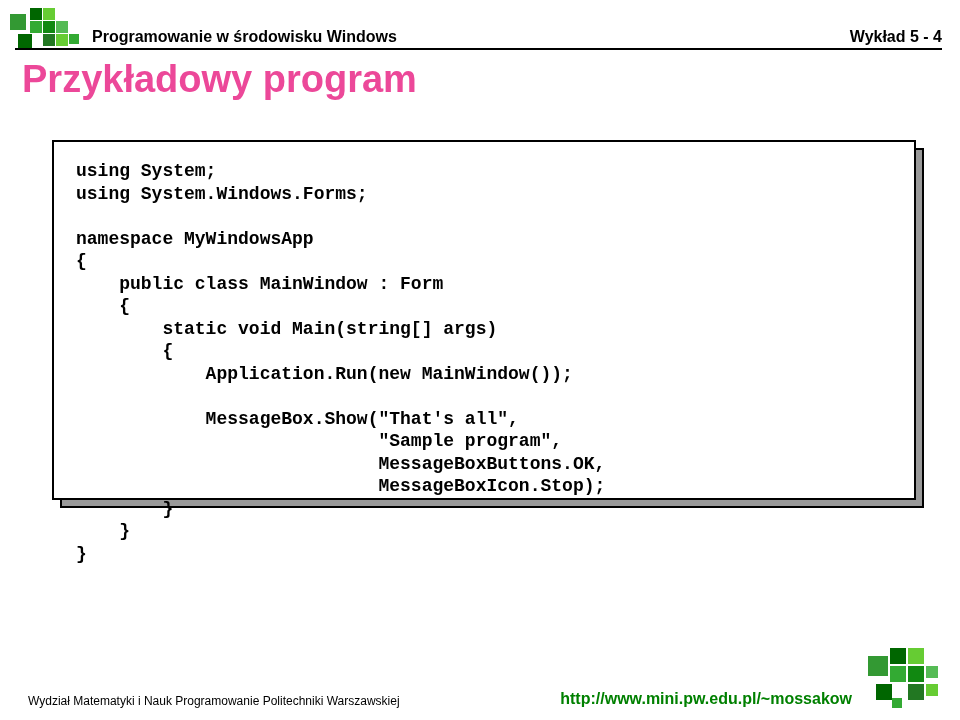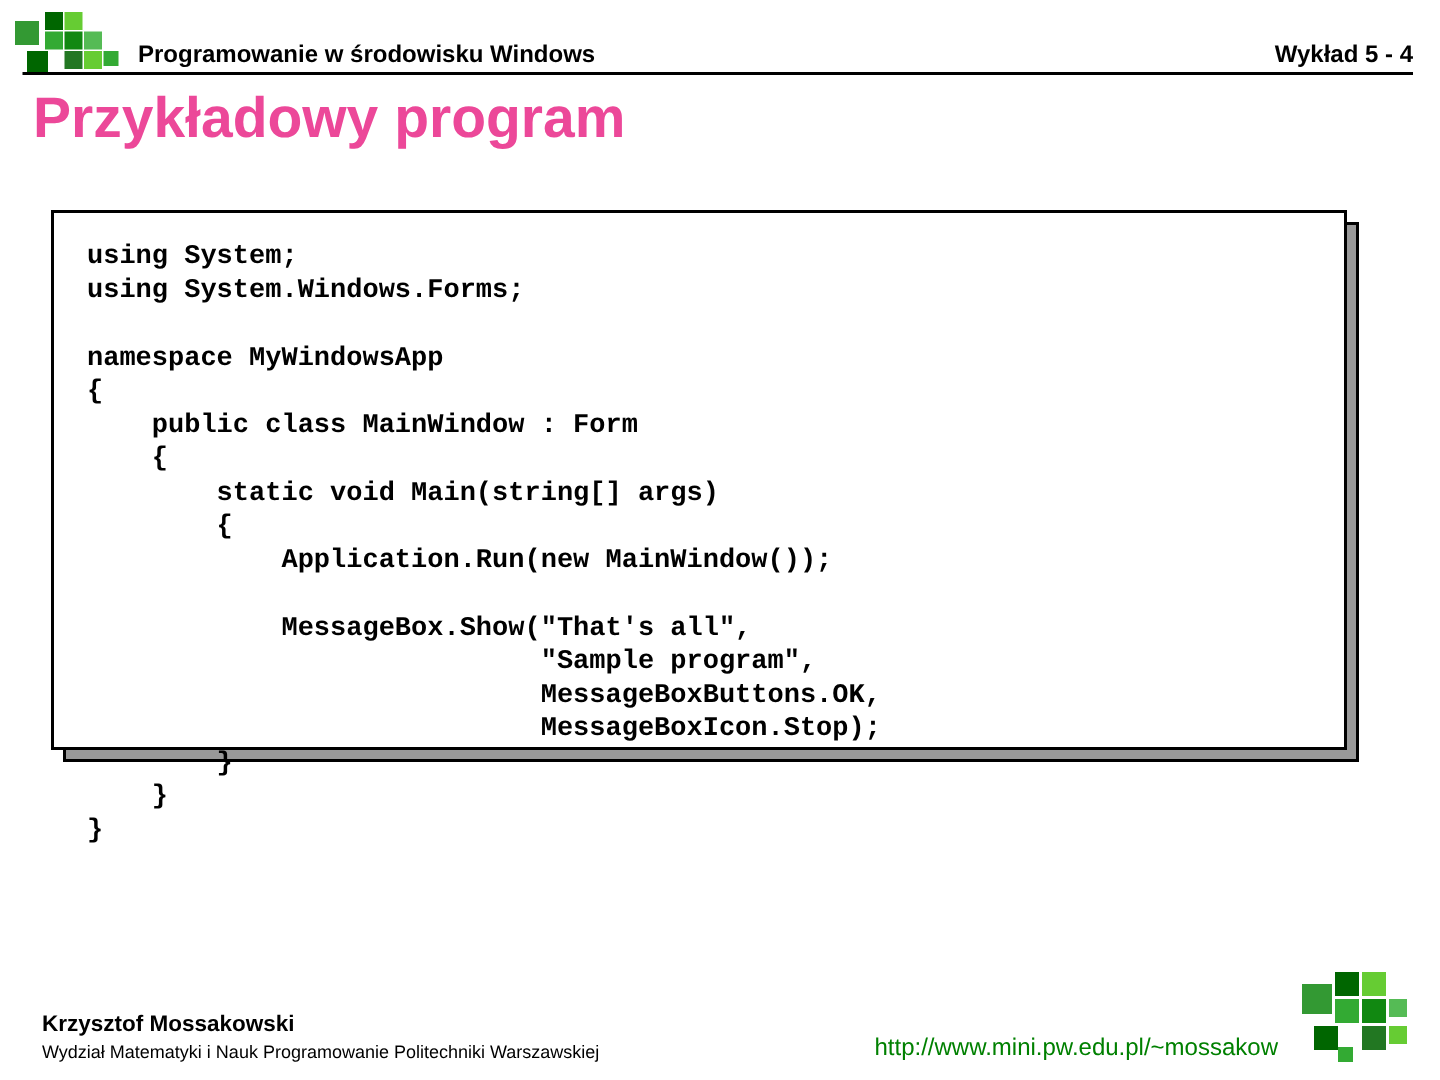--- a/index.html
+++ b/index.html
@@ -50,21 +50,21 @@
     top: 58px;
     left: 22px;
     font-size: 38px;
     font-weight: bold;
     font-family: Verdana, Arial, sans-serif;
     color: #ec4899;
   }
   .code-wrap {
     position: absolute;
     top: 140px;
-    left: 34px;
+    left: 52px;
     width: 864px;
     height: 360px;
   }
   .code-shadow {
     position: absolute;
     top: 8px; left: 8px; right: -8px; bottom: -8px;
     background: #999;
     border: 2px solid #000;
   }
   .code-box {
@@ -99,21 +99,21 @@
     font-size: 12px;
     color: #000;
   }
   .footer-right {
     display: flex;
     align-items: flex-end;
     gap: 10px;
   }
   .footer-right .url {
     color: #008000;
-    font-weight: normal;
+    font-weight: bold;
     font-size: 16px;
   }
   .footer-right .url a { color: inherit; text-decoration: none; }
   .footer-logo { width: 80px; height: 60px; position: relative; }
   .fsq { position:absolute; }
 </style>
 </head>
 <body>
 
 <div class="header">
@@ -153,21 +153,20 @@
                             "Sample program",
                             MessageBoxButtons.OK,
                             MessageBoxIcon.Stop);
         }
     }
 }</pre>
 </div>
 
 <div class="footer">
   <div class="footer-left">
-    <div class="author">Krzysztof Mossakowski</div>
     <div class="affil">Wydział Matematyki i Nauk Programowanie Politechniki Warszawskiej</div>
   </div>
   <div class="footer-right">
     <div class="url"><a>http://www.mini.pw.edu.pl/~mossakow</a></div>
     <div class="footer-logo">
       <div class="fsq o1" style="top:0;left:28px;width:16px;height:16px"></div>
       <div class="fsq o2" style="top:0;left:46px;width:16px;height:16px"></div>
       <div class="fsq o0" style="top:8px;left:6px;width:20px;height:20px"></div>
       <div class="fsq o3" style="top:18px;left:28px;width:16px;height:16px"></div>
       <div class="fsq o4" style="top:18px;left:46px;width:16px;height:16px"></div>

